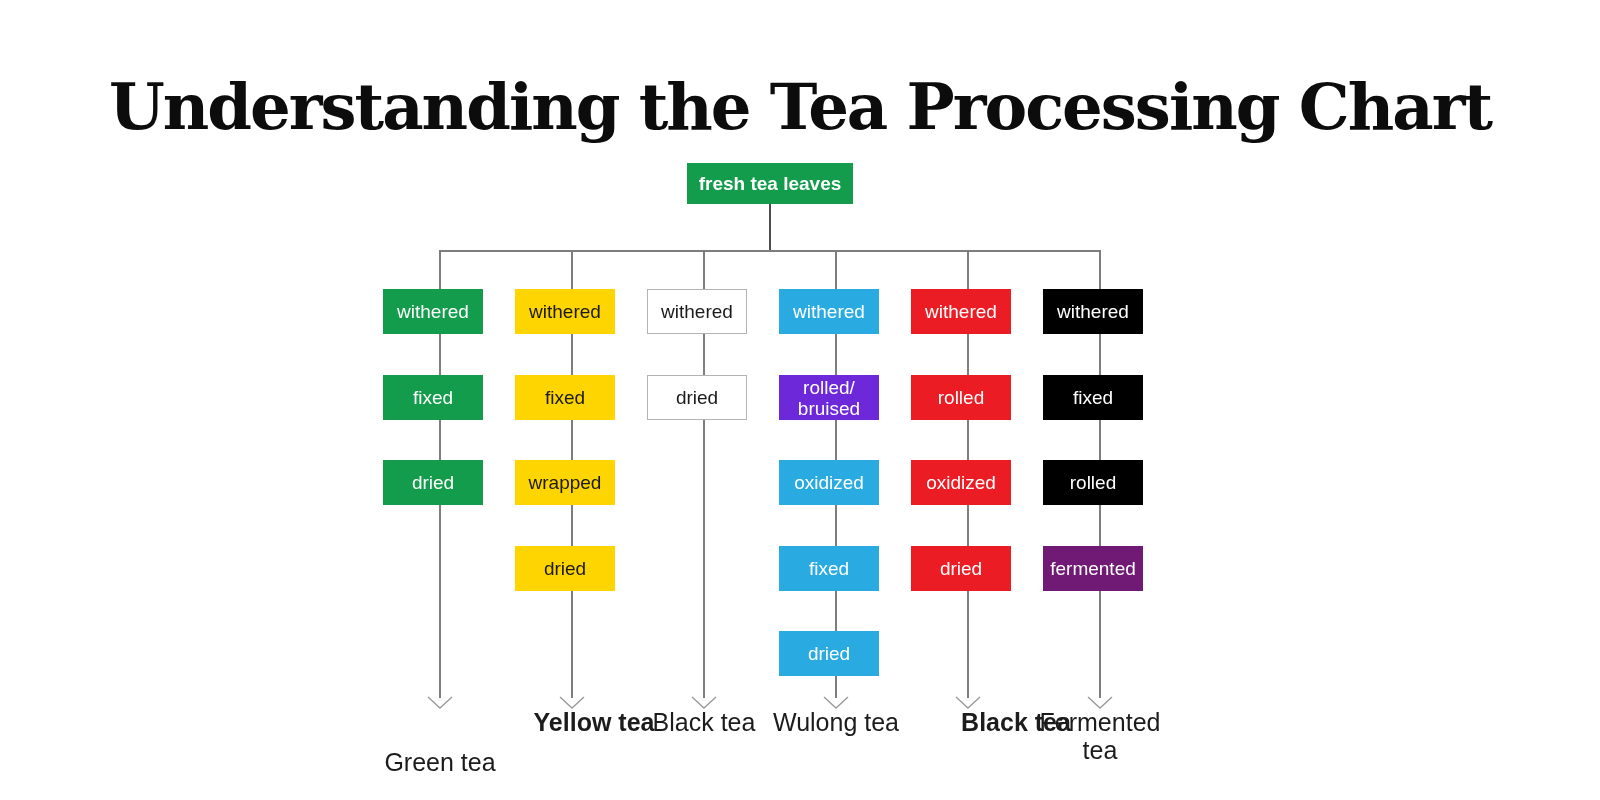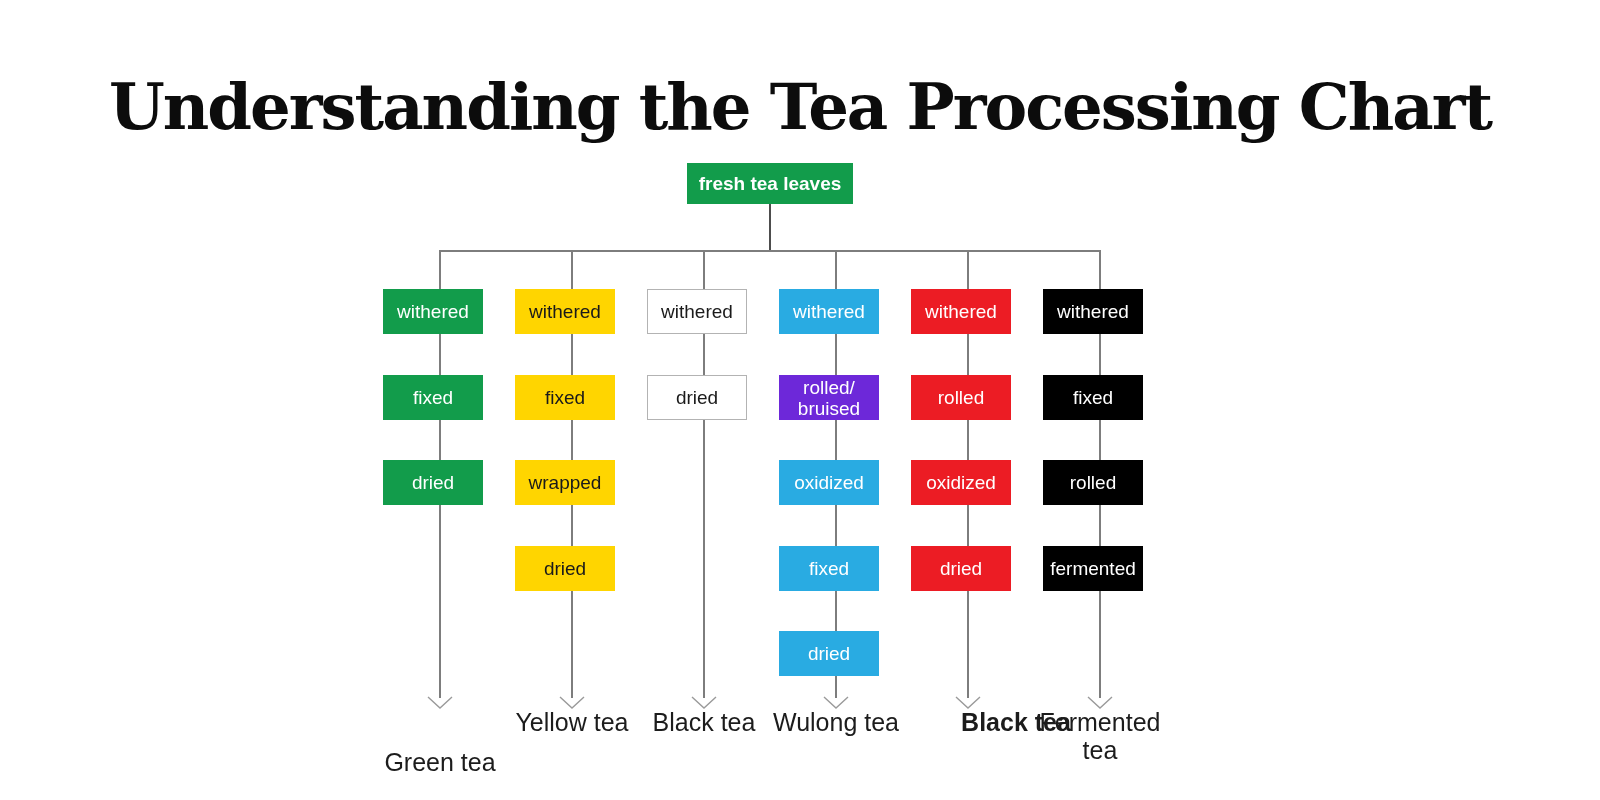--- a/index.html
+++ b/index.html
@@ -66,21 +66,21 @@
       <div class="node step-box" style="left: 383px; top: 460px; background: rgb(18, 156, 75); color: rgb(255, 255, 255);">dried</div>
       <div class="result-label" style="left: 370px; margin-top: 40px;">Green tea</div>
       <div class="vline" style="left: 571.25px; top: 250px; height: 448px; background: rgb(125, 125, 125);"></div>
       <svg viewBox="0 0 26 13" class="arrowhead" style="left: 559px; top: 696px;">
         <polyline points="1,1 13,12 25,1" fill="none" stroke="#9a9a9a" stroke-width="1.4"></polyline>
       </svg>
       <div class="node step-box" style="left: 515px; top: 289px; background: rgb(255, 213, 0); color: rgb(26, 26, 26);">withered</div>
       <div class="node step-box" style="left: 515px; top: 375px; background: rgb(255, 213, 0); color: rgb(26, 26, 26);">fixed</div>
       <div class="node step-box" style="left: 515px; top: 460px; background: rgb(255, 213, 0); color: rgb(26, 26, 26);">wrapped</div>
       <div class="node step-box" style="left: 515px; top: 546px; background: rgb(255, 213, 0); color: rgb(26, 26, 26);">dried</div>
-      <div class="result-label" style="left: 502px;">Yellow tea</div>
+      <div class="result-label" style="left: 524px; font-weight: bold;">Yellow tea</div>
       <div class="vline" style="left: 703.25px; top: 250px; height: 448px; background: rgb(125, 125, 125);"></div>
       <svg viewBox="0 0 26 13" class="arrowhead" style="left: 691px; top: 696px;">
         <polyline points="1,1 13,12 25,1" fill="none" stroke="#9a9a9a" stroke-width="1.4"></polyline>
       </svg>
       <div class="node step-box" style="left: 647px; top: 289px; background: rgb(255, 255, 255); color: rgb(26, 26, 26); border: 1px solid rgb(179, 179, 179);">withered</div>
       <div class="node step-box" style="left: 647px; top: 375px; background: rgb(255, 255, 255); color: rgb(26, 26, 26); border: 1px solid rgb(179, 179, 179);">dried</div>
       <div class="result-label" style="left: 634px;">Black tea</div>
       <div class="vline" style="left: 835.25px; top: 250px; height: 448px; background: rgb(125, 125, 125);"></div>
       <svg viewBox="0 0 26 13" class="arrowhead" style="left: 823px; top: 696px;">
         <polyline points="1,1 13,12 25,1" fill="none" stroke="#9a9a9a" stroke-width="1.4"></polyline>
@@ -101,18 +101,18 @@
       <div class="node step-box" style="left: 911px; top: 460px; background: rgb(236, 28, 36); color: rgb(255, 255, 255);">oxidized</div>
       <div class="node step-box" style="left: 911px; top: 546px; background: rgb(236, 28, 36); color: rgb(255, 255, 255);">dried</div>
       <div class="result-label" style="left: 946px; font-weight: bold;">Black tea</div>
       <div class="vline" style="left: 1099.25px; top: 250px; height: 448px; background: rgb(125, 125, 125);"></div>
       <svg viewBox="0 0 26 13" class="arrowhead" style="left: 1087px; top: 696px;">
         <polyline points="1,1 13,12 25,1" fill="none" stroke="#9a9a9a" stroke-width="1.4"></polyline>
       </svg>
       <div class="node step-box" style="left: 1043px; top: 289px; background: rgb(0, 0, 0); color: rgb(255, 255, 255);">withered</div>
       <div class="node step-box" style="left: 1043px; top: 375px; background: rgb(0, 0, 0); color: rgb(255, 255, 255);">fixed</div>
       <div class="node step-box" style="left: 1043px; top: 460px; background: rgb(0, 0, 0); color: rgb(255, 255, 255);">rolled</div>
-      <div class="node step-box" style="left: 1043px; top: 546px; background: #000000; color: rgb(255, 255, 255);">fermented</div>
+      <div class="node step-box" style="left: 1043px; top: 546px; background: #701a75; color: rgb(255, 255, 255);">fermented</div>
       <div class="result-label" style="left: 1030px;">Fermented tea</div>
     </div>
 
   <div class="node root-node" style="background: rgb(18, 156, 75); color: rgb(255, 255, 255);">fresh tea leaves</div>
 </div>
 
 </body></html>

